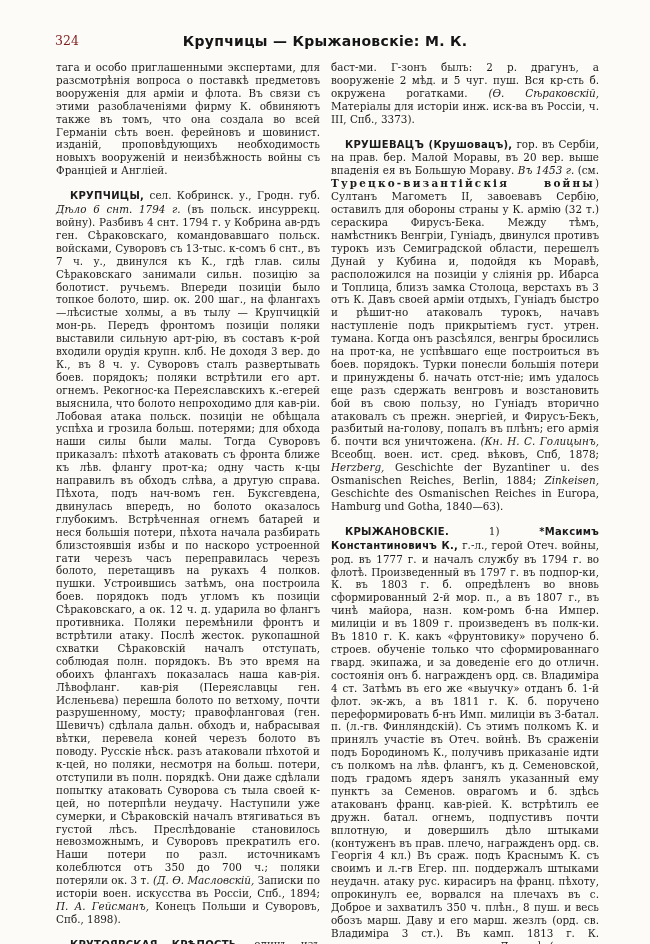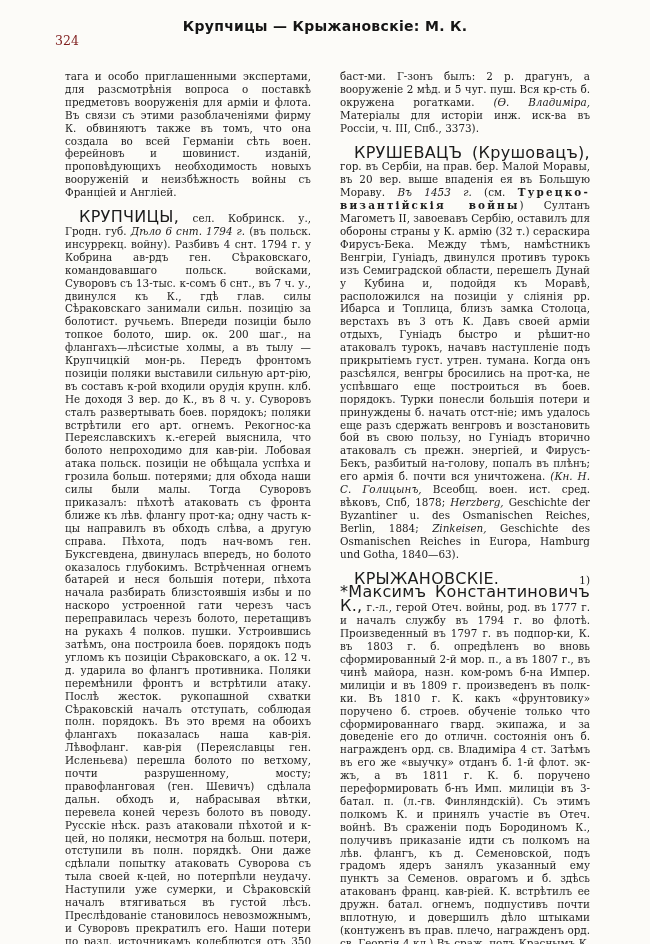--- a/index.html
+++ b/index.html
@@ -10,57 +10,57 @@
     background:#fcfbf8;
     overflow:hidden;
     box-sizing:border-box;
   }
   .pageno{
     position:absolute;top:33px;left:55px;
     font-family:"DejaVu Serif","DejaVu Sans",serif;
     font-size:12.5px;color:#7f1d1d;
   }
   .runhead{
-    position:absolute;top:18px;left:0;width:100%;
+    position:absolute;top:33px;left:0;width:100%;
     text-align:center;
     font-family:"DejaVu Sans","DejaVu Serif",sans-serif;
     font-weight:bold;font-size:14px;letter-spacing:.3px;
     color:#151515;
   }
   .col{
     position:absolute;top:60px;
     text-align:justify;
     font-family:"DejaVu Serif","DejaVu Sans",serif;
     font-size:10.4px;line-height:12.9px;
     color:#1b1b1b;
     -webkit-hyphens:none;hyphens:none;
   }
   .col-left{left:55px;width:266px;}
   .col-right{left:330px;width:270px;}
-  .para{margin:10px;}
+  .para{margin:1px;}
   .para.indent{margin-top:12px;text-indent:14px;}
   .run-normal{}
   .run-italic{font-style:italic;}
   .run-headword{
     font-family:"DejaVu Sans","DejaVu Serif",sans-serif;
-    font-weight:normal;font-size:16px;letter-spacing:.3px;
+    font-weight:bold;font-size:10px;letter-spacing:.3px;
   }
   .run-spaced{letter-spacing:2.2px;font-weight:bold;}
 </style>
 </head>
 <body>
 
 <div class="page" style="background: rgb(252, 251, 248); color: rgb(27, 27, 27);">
   <div class="pageno">324</div>
   <div class="runhead">Крупчицы — Крыжановскіе: М. К.</div>
 
   <div class="col col-left">
       <p class="para"><span class="run-normal">тага и особо приглашенными экспертами, для разсмотрѣнія вопроса о поставкѣ предметовъ вооруженія для арміи и флота. Въ связи съ этими разоблаченіями фирму К. обвиняютъ также въ томъ, что она создала во всей Германіи сѣть воен. ферейновъ и шовинист. изданій, проповѣдующихъ необходимость новыхъ вооруженій и неизбѣжность войны съ Франціей и Англіей.</span></p>
       <p class="para indent"><span class="run-headword">КРУПЧИЦЫ,</span><span class="run-normal"> сел. Кобринск. у., Гродн. губ. </span><span class="run-italic">Дѣло 6 снт. 1794 г.</span><span class="run-normal"> (въ польск. инсуррекц. войну). Разбивъ 4 снт. 1794 г. у Кобрина ав-рдъ ген. Сѣраковскаго, командовавшаго польск. войсками, Суворовъ съ 13-тыс. к-сомъ 6 снт., въ 7 ч. у., двинулся къ К., гдѣ глав. силы Сѣраковскаго занимали сильн. позицію за болотист. ручьемъ. Впереди позиціи было топкое болото, шир. ок. 200 шаг., на флангахъ—лѣсистые холмы, а въ тылу — Крупчицкій мон-рь. Передъ фронтомъ позиціи поляки выставили сильную арт-рію, въ составъ к-рой входили орудія крупн. клб. Не доходя 3 вер. до К., въ 8 ч. у. Суворовъ сталъ развертывать боев. порядокъ; поляки встрѣтили его арт. огнемъ. Рекогнос-ка Переяславскихъ к.-егерей выяснила, что болото непроходимо для кав-ріи. Лобовая атака польск. позиціи не обѣщала успѣха и грозила больш. потерями; для обхода наши силы были малы. Тогда Суворовъ приказалъ: пѣхотѣ атаковать съ фронта ближе къ лѣв. флангу прот-ка; одну часть к-цы направилъ въ обходъ слѣва, а другую справа. Пѣхота, подъ нач-вомъ ген. Буксгевдена, двинулась впередъ, но болото оказалось глубокимъ. Встрѣченная огнемъ батарей и неся большія потери, пѣхота начала разбирать близстоявшія избы и по наскоро устроенной гати черезъ часъ переправилась черезъ болото, перетащивъ на рукахъ 4 полков. пушки. Устроившись затѣмъ, она построила боев. порядокъ подъ угломъ къ позиціи Сѣраковскаго, а ок. 12 ч. д. ударила во флангъ противника. Поляки перемѣнили фронтъ и встрѣтили атаку. Послѣ жесток. рукопашной схватки Сѣраковскій началъ отступать, соблюдая полн. порядокъ. Въ это время на обоихъ флангахъ показалась наша кав-рія. Лѣвофланг. кав-рія (Переяславцы ген. Исленьева) перешла болото по ветхому, почти разрушенному, мосту; правофланговая (ген. Шевичъ) сдѣлала дальн. обходъ и, набрасывая вѣтки, перевела коней черезъ болото въ поводу. Русскіе нѣск. разъ атаковали пѣхотой и к-цей, но поляки, несмотря на больш. потери, отступили въ полн. порядкѣ. Они даже сдѣлали попытку атаковать Суворова съ тыла своей к-цей, но потерпѣли неудачу. Наступили уже сумерки, и Сѣраковскій началъ втягиваться въ густой лѣсъ. Преслѣдованіе становилось невозможнымъ, и Суворовъ прекратилъ его. Наши потери по разл. источникамъ колеблются отъ 350 до 700 ч.; поляки потеряли ок. 3 т. </span><span class="run-italic">(Д. Ѳ. Масловскій,</span><span class="run-normal"> Записки по исторіи воен. искусства въ Россіи, Спб., 1894; </span><span class="run-italic">П. А. Гейсманъ,</span><span class="run-normal"> Конецъ Польши и Суворовъ, Спб., 1898).</span></p>
       <p class="para indent"><span class="run-headword">КРУТОЯРСКАЯ КРѢПОСТЬ,</span><span class="run-normal"> одинъ изъ опорн. пунктовъ бывш. Уйской погранич. линіи, входившей въ составъ Оренбург. погран. линіи; построена въ 1739 г. на лѣв. бер. р. Уй, въ 1.743 вер. отъ Оренбурга. Какъ и всѣ кр-стцы этой линіи, К. кр-сть состояла изъ полигонал. ограды, въ видѣ заплота (бревенч. забора), ок. 10 фт. выс., съ двумя на противополож. углахъ</span></p>
     </div>
 
   <div class="col col-right">
-      <p class="para"><span class="run-normal">баст-ми. Г-зонъ былъ: 2 р. драгунъ, а вооруженіе 2 мѣд. и 5 чуг. пуш. Вся кр-сть б. окружена рогатками. </span><span class="run-italic">(Ѳ. Владиміра,</span><span class="run-normal"> Матеріалы для исторіи инж. иск-ва въ Россіи, ч. III, Спб., 3373).</span></p>
+      <p class="para"><span class="run-normal">баст-ми. Г-зонъ былъ: 2 р. драгунъ, а вооруженіе 2 мѣд. и 5 чуг. пуш. Вся кр-сть б. окружена рогатками. </span><span class="run-italic">(Ѳ. Сѣраковскій,</span><span class="run-normal"> Матеріалы для исторіи инж. иск-ва въ Россіи, ч. III, Спб., 3373).</span></p>
       <p class="para indent"><span class="run-headword">КРУШЕВАЦЪ (Крушовацъ),</span><span class="run-normal"> гор. въ Сербіи, на прав. бер. Малой Моравы, въ 20 вер. выше впаденія ея въ Большую Мораву. </span><span class="run-italic">Въ 1453 г.</span><span class="run-normal"> (см. </span><span class="run-spaced">Турецко-византійскія войны</span><span class="run-normal">) Султанъ Магометъ II, завоевавъ Сербію, оставилъ для обороны страны у К. армію (32 т.) сераскира Фирусъ-Бека. Между тѣмъ, намѣстникъ Венгріи, Гуніадъ, двинулся противъ турокъ изъ Семиградской области, перешелъ Дунай у Кубина и, подойдя къ Моравѣ, расположился на позиціи у сліянія рр. Ибарса и Топлица, близъ замка Столоца, верстахъ въ 3 отъ К. Давъ своей арміи отдыхъ, Гуніадъ быстро и рѣшит-но атаковалъ турокъ, начавъ наступленіе подъ прикрытіемъ густ. утрен. тумана. Когда онъ разсѣялся, венгры бросились на прот-ка, не успѣвшаго еще построиться въ боев. порядокъ. Турки понесли большія потери и принуждены б. начать отст-ніе; имъ удалось еще разъ сдержать венгровъ и возстановить бой въ свою пользу, но Гуніадъ вторично атаковалъ съ прежн. энергіей, и Фирусъ-Бекъ, разбитый на-голову, попалъ въ плѣнъ; его армія б. почти вся уничтожена. </span><span class="run-italic">(Кн. Н. С. Голицынъ,</span><span class="run-normal"> Всеобщ. воен. ист. сред. вѣковъ, Спб, 1878; </span><span class="run-italic">Herzberg,</span><span class="run-normal"> Geschichte der Byzantiner u. des Osmanischen Reiches, Berlin, 1884; </span><span class="run-italic">Zinkeisen,</span><span class="run-normal"> Geschichte des Osmanischen Reiches in Europa, Hamburg und Gotha, 1840—63).</span></p>
       <p class="para indent"><span class="run-headword">КРЫЖАНОВСКІЕ.</span><span class="run-normal"> 1) </span><span class="run-headword">*Максимъ Константиновичъ К.,</span><span class="run-normal"> г.-л., герой Отеч. войны, род. въ 1777 г. и началъ службу въ 1794 г. во флотѣ. Произведенный въ 1797 г. въ подпор-ки, К. въ 1803 г. б. опредѣленъ во вновь сформированный 2-й мор. п., а въ 1807 г., въ чинѣ майора, назн. ком-ромъ б-на Импер. милиціи и въ 1809 г. произведенъ въ полк-ки. Въ 1810 г. К. какъ «фрунтовику» поручено б. строев. обученіе только что сформированнаго гвард. экипажа, и за доведеніе его до отличн. состоянія онъ б. награжденъ орд. св. Владиміра 4 ст. Затѣмъ въ его же «выучку» отданъ б. 1-й флот. эк-жъ, а въ 1811 г. К. б. поручено переформировать б-нъ Имп. милиціи въ 3-батал. п. (л.-гв. Финляндскій). Съ этимъ полкомъ К. и принялъ участіе въ Отеч. войнѣ. Въ сраженіи подъ Бородиномъ К., получивъ приказаніе идти съ полкомъ на лѣв. флангъ, къ д. Семеновской, подъ градомъ ядеръ занялъ указанный ему пунктъ за Семенов. оврагомъ и б. здѣсь атакованъ франц. кав-ріей. К. встрѣтилъ ее дружн. батал. огнемъ, подпустивъ почти вплотную, и довершилъ дѣло штыками (контуженъ въ прав. плечо, награжденъ орд. св. Георгія 4 кл.) Въ сраж. подъ Краснымъ К. съ своимъ и л.-гв Егер. пп. поддержалъ штыками неудачн. атаку рус. кирасиръ на франц. пѣхоту, опрокинулъ ее, ворвался на плечахъ въ с. Доброе и захватилъ 350 ч. плѣн., 8 пуш. и весь обозъ марш. Даву и его марш. жезлъ (орд. св. Владиміра 3 ст.). Въ камп. 1813 г. К. участвовалъ въ сраж-хъ при Люценѣ (чинъ г.-м.), Бауценѣ, Дрезденѣ и Лейпцигѣ, гдѣ и закончились его боев. подвиги. Получивъ въ первый день Лейпциг. битвы (4 окт.) приказаніе отъ Гос-ря занять и удерживать дд. Ауэнгеймъ и Госса, К. атаковалъ послѣднюю подъ жесточайш. огнемъ и б. ран. тремя пулями въ обѣ</span></p>
     </div>
 </div>
 
 </body></html>

